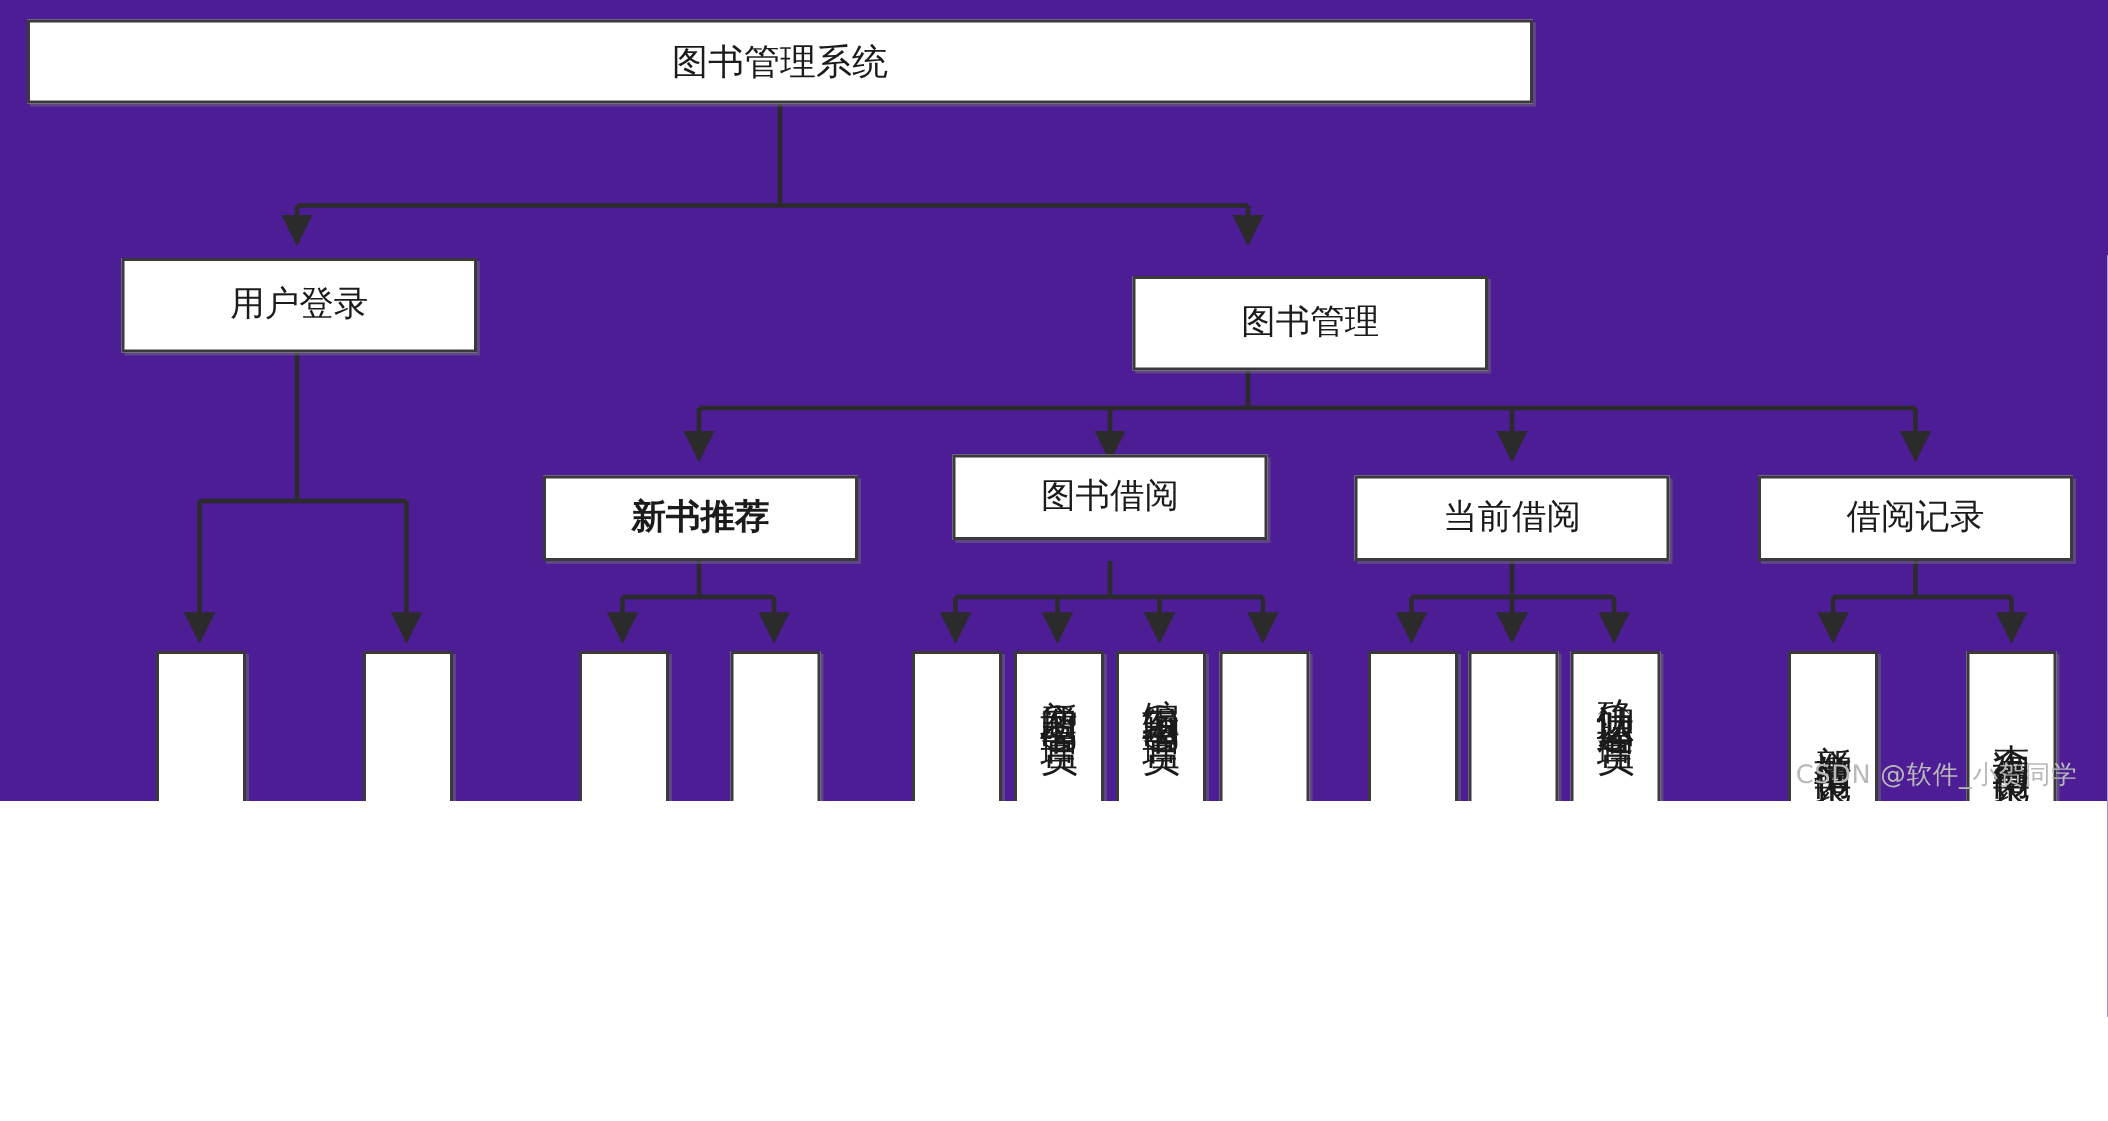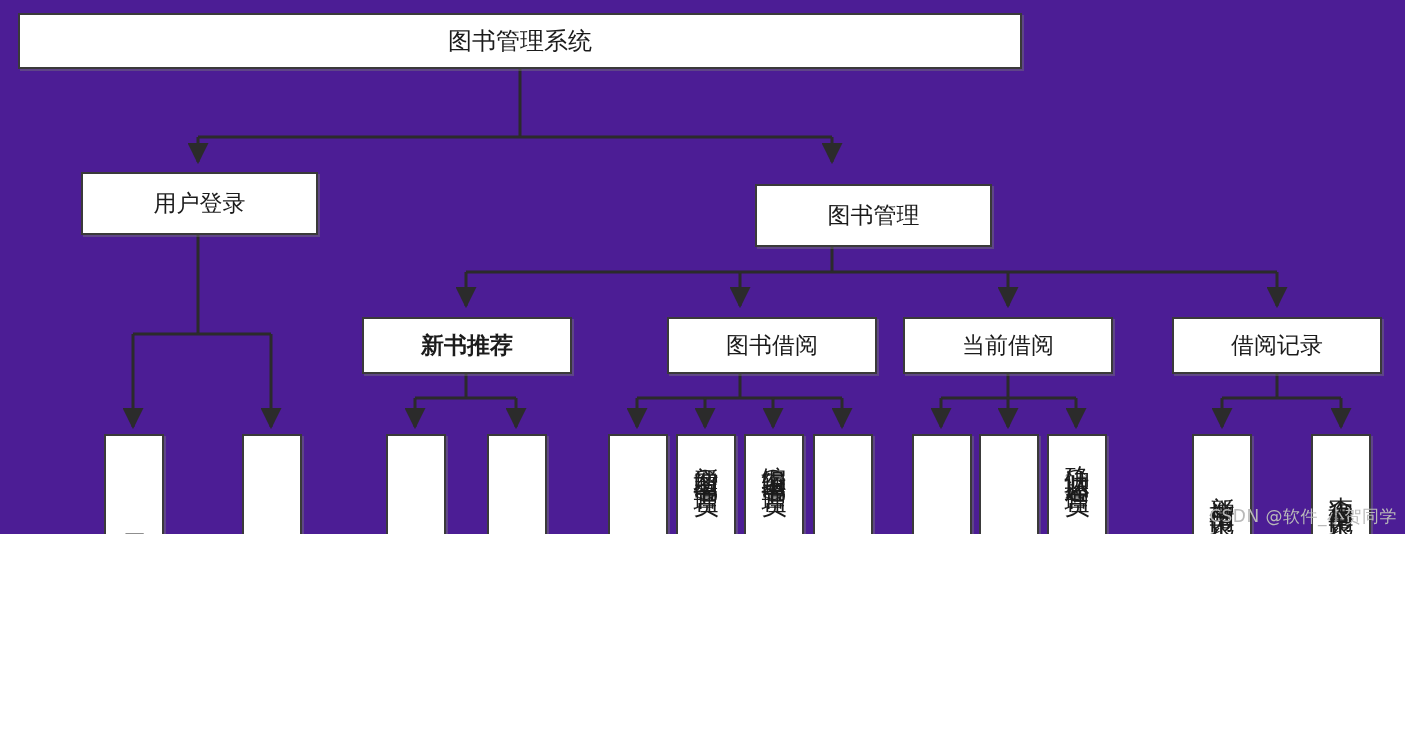--- a/index.html
+++ b/index.html
@@ -55,21 +55,21 @@
   .node.vertical .node-label {
     writing-mode: vertical-rl;
     text-orientation: upright;
     font-size: 25px;
     letter-spacing: 4px;
     line-height: 1;
     white-space: pre;
   }
   .watermark {
     position: absolute;
-    right: 8px;
+    right: 20px;
     bottom: 6px;
     font-size: 17px;
     color: #b9b9b9;
     letter-spacing: 0.5px;
     z-index: 5;
     user-select: none;
     margin-top: 16px;
   }
 </style>
 </head>
@@ -134,21 +134,21 @@
   <div class="node horizontal" style="left:81px; top:172px; width:237px; height:63px;">
     <span class="node-label">用户登录</span>
   </div>
   <div class="node horizontal" style="left:711px; top:184px; width:237px; height:63px;margin-left:44px;">
     <span class="node-label">图书管理</span>
   </div>
 
   <div class="node horizontal" style="left:362px; top:317px; width:210px; height:57px;font-weight:bold;">
     <span class="node-label">新书推荐</span>
   </div>
-  <div class="node horizontal" style="left:635px; top:317px; width:210px; height:57px;margin-left:32px;">
+  <div class="node horizontal" style="left:635px; top:303px; width:210px; height:57px;">
     <span class="node-label">图书借阅</span>
   </div>
   <div class="node horizontal" style="left:903px; top:317px; width:210px; height:57px;justify-content:center;">
     <span class="node-label">当前借阅</span>
   </div>
   <div class="node horizontal" style="left:1172px; top:317px; width:210px; height:57px;">
     <span class="node-label">借阅记录</span>
   </div>
 
   <div class="node vertical" style="left:104px; top:434px; width:60px; height:301px; padding-top:78px;">

